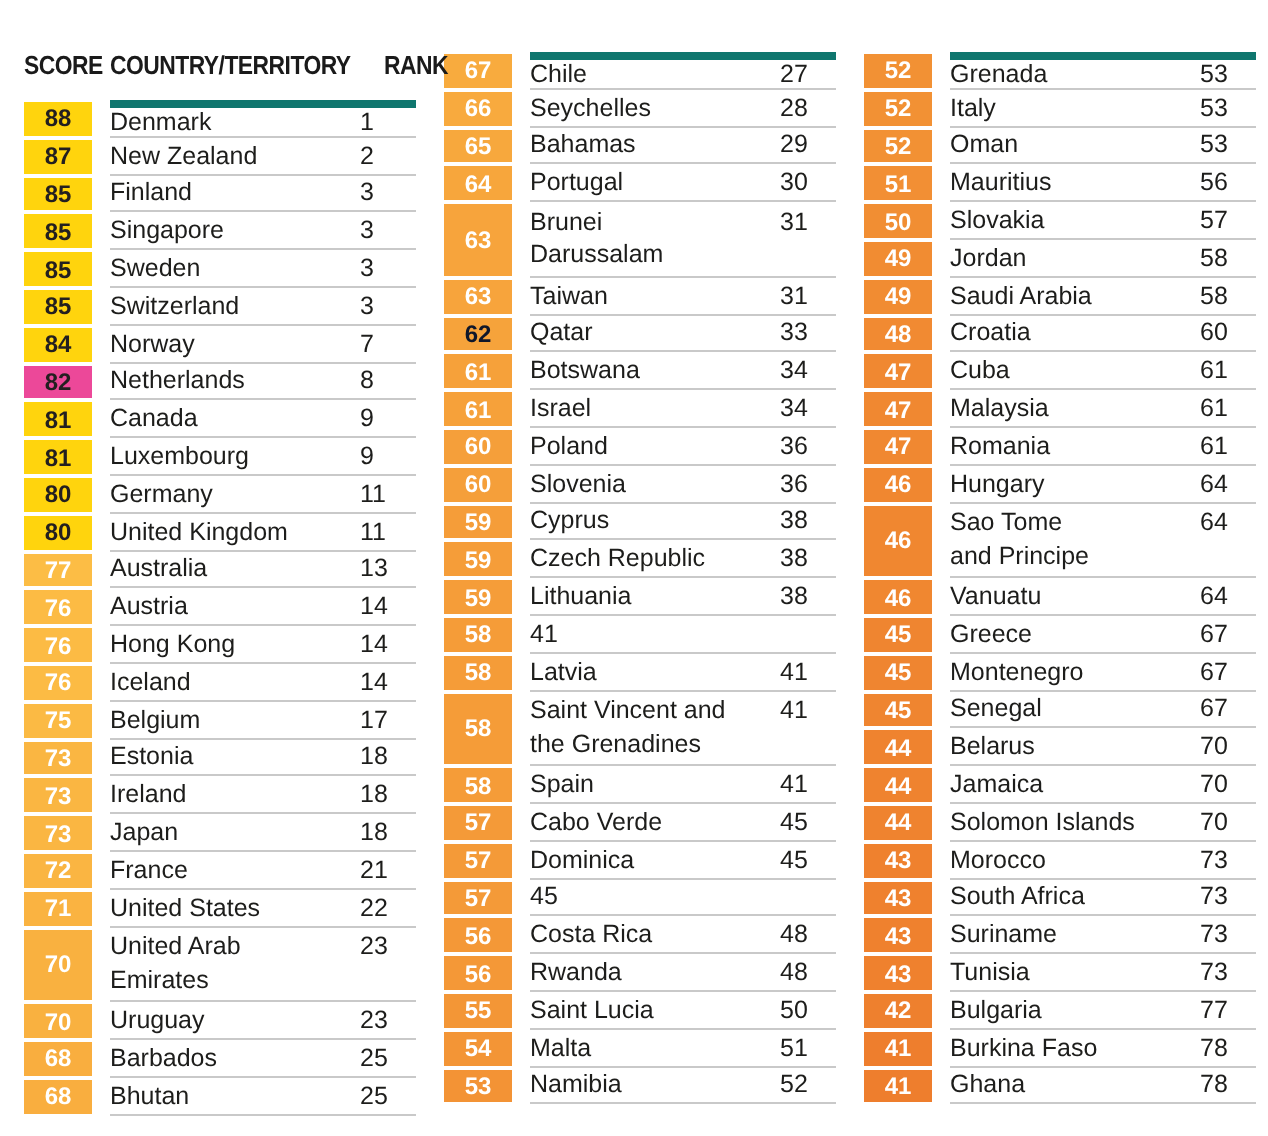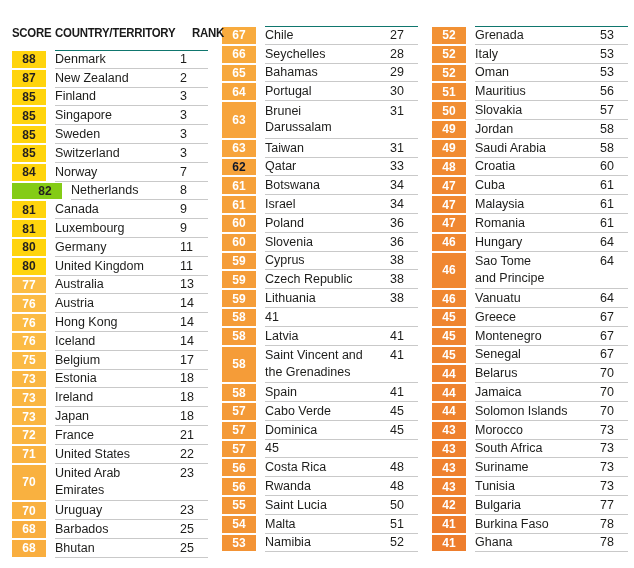--- a/index.html
+++ b/index.html
@@ -65,21 +65,21 @@
   }
   .body {
     flex: 1;
     margin-left: 9px;
     display: flex;
     align-items: center;
     border-bottom: 1px solid #c9c9c9;
     box-sizing: border-box;
     min-width: 0;
   }
-  .row:first-child .body { border-top: 1px solid #0f766e; }
+  .row:first-child .body { border-top: 4px solid #0f766e; }
   .country {
     flex: 1;
     font-size: 12.5px;
     color: #1d1d1b;
     white-space: nowrap;
     overflow: visible;
   }
   .rank {
     width: 28px;
     flex: 0 0 28px;
@@ -148,21 +148,21 @@
           </div>
         </div>
         <div class="row">
           <div class="score" style="background: rgb(255, 212, 13); color: rgb(35, 31, 32);">84</div>
           <div class="body">
             <span class="country">Norway</span>
             <span class="rank">7</span>
           </div>
         </div>
         <div class="row">
-          <div class="score" style="background: #84cc16; color: rgb(35, 31, 32); padding-left: 16px;">82</div>
+          <div class="score" style="background: #ec4899; color: rgb(35, 31, 32);">82</div>
           <div class="body">
             <span class="country">Netherlands</span>
             <span class="rank">8</span>
           </div>
         </div>
         <div class="row">
           <div class="score" style="background: rgb(255, 212, 13); color: rgb(35, 31, 32);">81</div>
           <div class="body">
             <span class="country">Canada</span>
             <span class="rank">9</span>

